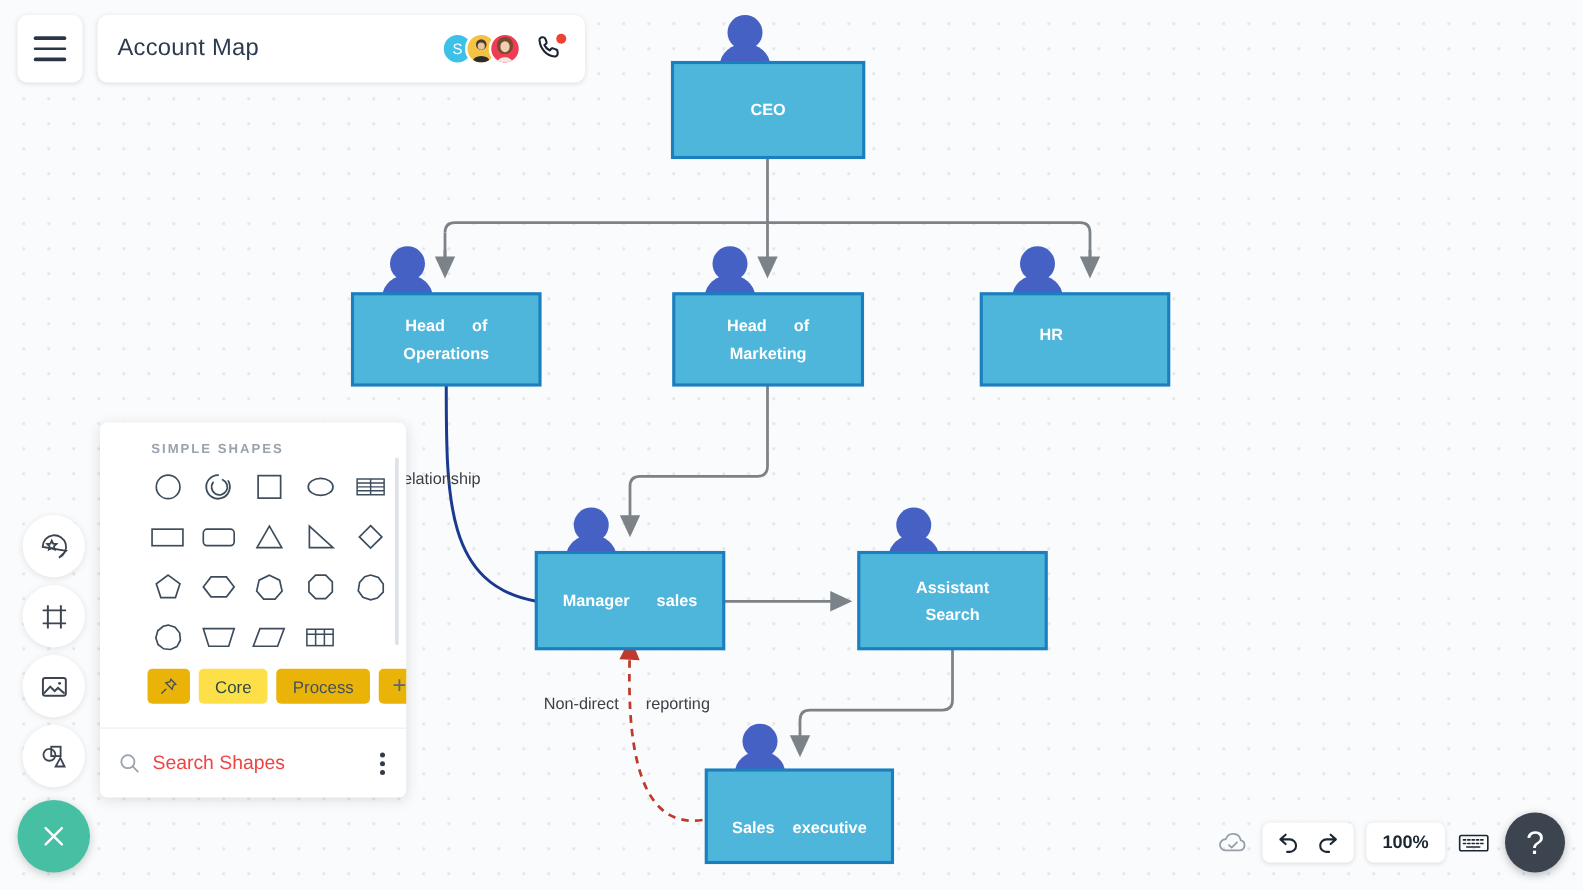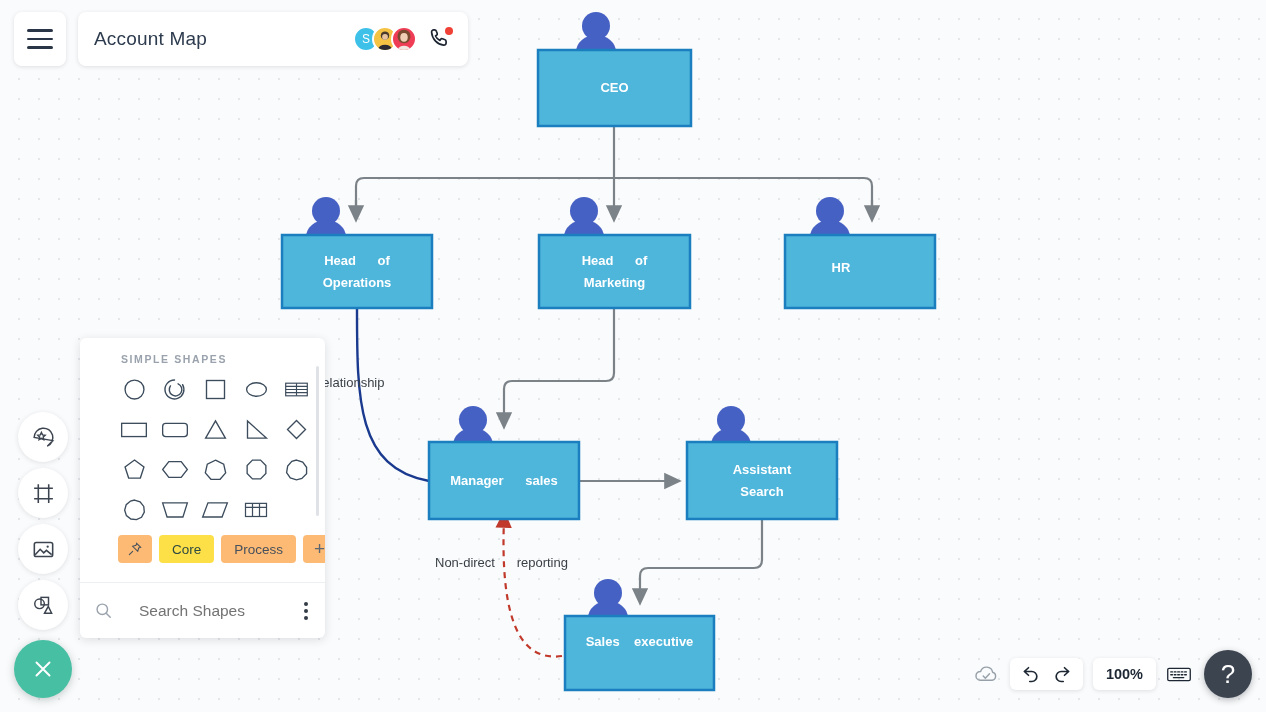--- a/index.html
+++ b/index.html
@@ -84,32 +84,32 @@
     row-gap: 12px; padding: 0 8px;
   }
   .shape-cell {
     height: 28px; display: flex; align-items: center; justify-content: center; cursor: pointer;
   }
   .cat-row {
     display: flex; align-items: center; gap: 7px;
     padding: 12px 10px 10px 12px;
   }
   .cat-chip {
-    height: 28px; padding: 0 13px; border-radius: 4px; background: #fdba74;
+    height: 28px; padding: 0 13px; border-radius: 4px; background: #eab308;
     display: flex; align-items: center; justify-content: center;
     font-size: 13.5px; color: #46505c; cursor: pointer;
   }
   .cat-chip.pin { padding: 0 9px; }
   .cat-chip.active { background: #fde047; color: #2e4a42; }
   .cat-chip.plus { padding: 0 11px; font-size: 19px; color: #5b6672; font-weight: 300; }
   .search-row {
     position: absolute; left: 0; bottom: 0; width: 245px; height: 56px;
     border-top: 1px solid #edf0f2; display: flex; align-items: center; padding: 0 14px;
   }
-  .search-ph { flex: 1; font-size: 15.5px; color: #737373; margin-left: 26px; }
+  .search-ph { flex: 1; font-size: 15.5px; color: #ef4444; margin-left: 9px; }
   .kebab { display: flex; flex-direction: column; gap: 3px; padding: 4px 3px; cursor: pointer; }
   .kebab i { width: 4px; height: 4px; border-radius: 50%; background: #333c46; display: block; }
   .panel-scroll {
     position: absolute; right: 6px; top: 28px; width: 3px; height: 150px;
     background: #dfe3e7; border-radius: 2px; cursor: pointer;
   }
 
   
   .br-bar {
     position: absolute; right: 14px; bottom: 14px;
@@ -237,21 +237,21 @@
   <div class="node-label" style="left:766px;top:235px;width:150px;height:66px">
     <div class="l1">HR</div>
   </div>
   <div class="node-label" style="left:429px;top:442px;width:150px;height:77px">
     <div class="l1" style="white-space:pre">Manager      sales</div>
   </div>
   <div class="node-label" style="left:687px;top:442px;width:150px;height:77px">
     <div class="l1">Assistant</div>
     <div class="l2">Search</div>
   </div>
-  <div class="node-label" style="left:565px;top:616px;width:149px;height:52px">
+  <div class="node-label" style="left:565px;top:636px;width:149px;height:52px">
     <div class="l1" style="white-space:pre">Sales    executive</div>
   </div>
 
   <div class="edge-label" style="left:318px;top:375px;z-index:5">relationship</div>
   <div class="edge-label" style="left:435px;top:555px;white-space:pre">Non-direct      reporting</div>
 
   <div class="menu-btn">
     <i></i>
     <i></i>
     <i></i>

